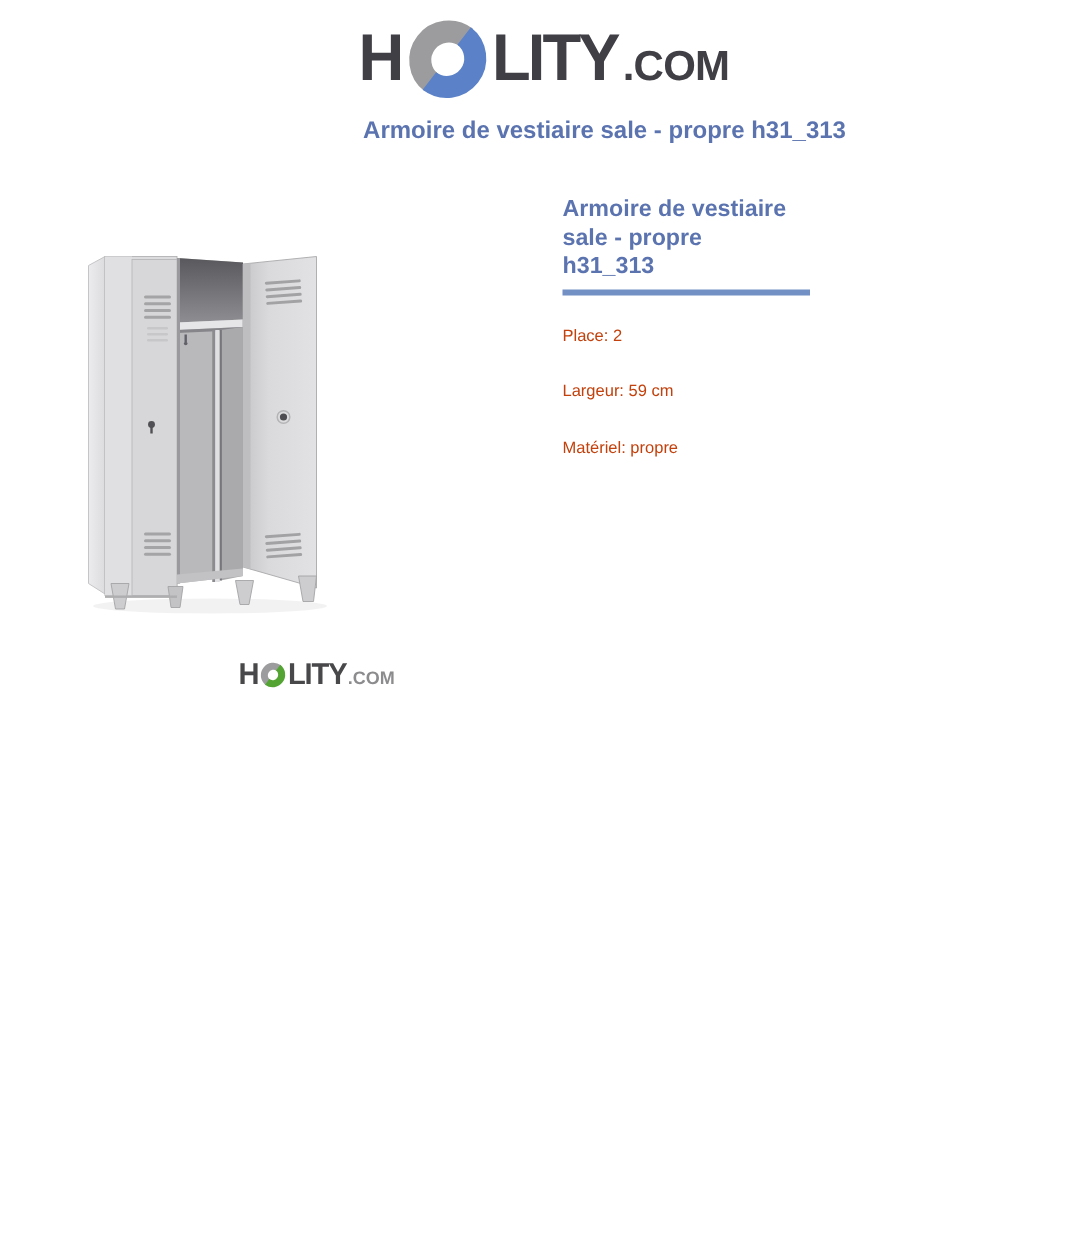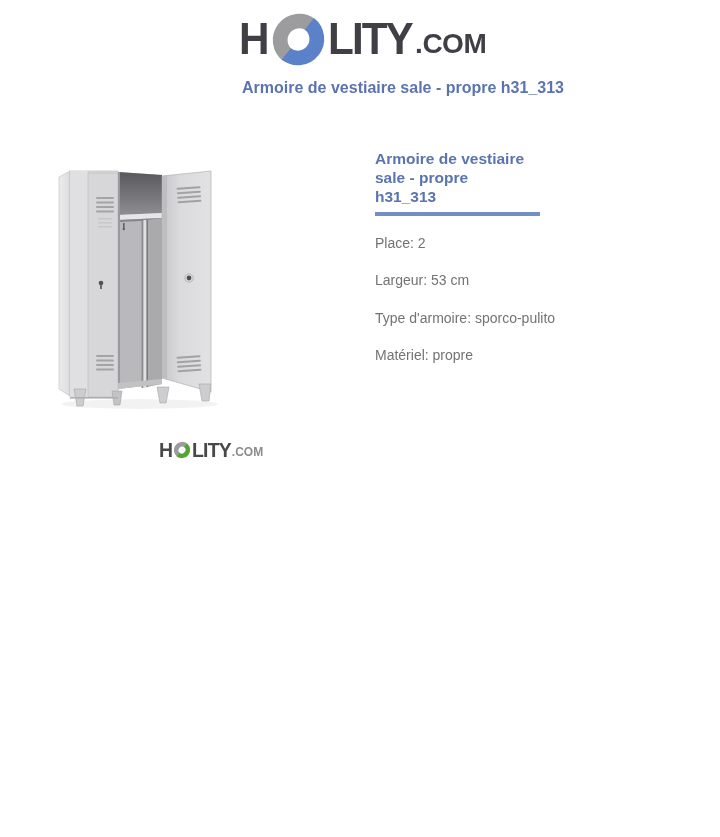--- a/index.html
+++ b/index.html
@@ -31,28 +31,28 @@
   .page-title {
     position: absolute; left: 86px; right: 0; top: 79px;
     text-align: center;
     font-size: 16px; font-weight: bold; color: #5b74b0;
   }
 
   
   .product-img { position: absolute; left: 56px; top: 163px; width: 162px; height: 248px; }
 
   
-  .info { position: absolute; left: 375px; top: 149px; width: 215px; }
+  .info { position: absolute; left: 375px; top: 130px; width: 215px; }
   .info-heading {
     font-size: 15.5px; font-weight: bold; color: #5b74b0;
     line-height: 19px; white-space: pre-line;
   }
   .rule { width: 165px; height: 4px; background: #7290c4; margin-top: 6px; }
   .specs { margin-top: 9px; }
-  .spec { font-size: 14px; line-height: 19.3px; color: #737373; margin-top: 18px; }
+  .spec { font-size: 11px; line-height: 19.3px; color: #c2410c; margin-top: 18px; }
 
   
   .small-logo {
     position: absolute; left: 159px; top: 438px; height: 24px;
     display: flex; align-items: center;
   }
   .sl-txt {
     font-size: 20px; font-weight: bold; color: #48484a;
     letter-spacing: -0.8px; line-height: 24px;
     transform: scaleX(0.97); transform-origin: left center;
@@ -193,22 +193,21 @@
   <rect x="14" y="234" width="48" height="1.6" fill="#aeaeb0"></rect>
 </svg>
 
 <div class="info">
   <h2 class="info-heading">Armoire de vestiaire
 sale - propre
 h31_313</h2>
   <div class="rule"></div>
   <div class="specs">
     <div class="spec">Place: 2</div>
-    <div class="spec">Largeur: 53 cm</div>
-    <div class="spec">Type d'armoire: sporco-pulito</div>
+    <div class="spec">Largeur: 59 cm</div>
     <div class="spec">Matériel: propre</div>
   </div>
 </div>
 
 <div class="small-logo">
   <span class="sl-txt">H</span>
   <svg class="sl-o" viewBox="-30 -30 60 60" aria-hidden="true">
     <path d="M -11.5,16.4 A 20,20 0 1 1 12.9,-15.3" fill="none" stroke="#9c9c9e" stroke-width="15.5"></path>
     <path d="M 11.5,-16.4 A 20,20 0 1 1 -12.9,15.3" fill="none" stroke="#54a433" stroke-width="15.5"></path>
   </svg>

